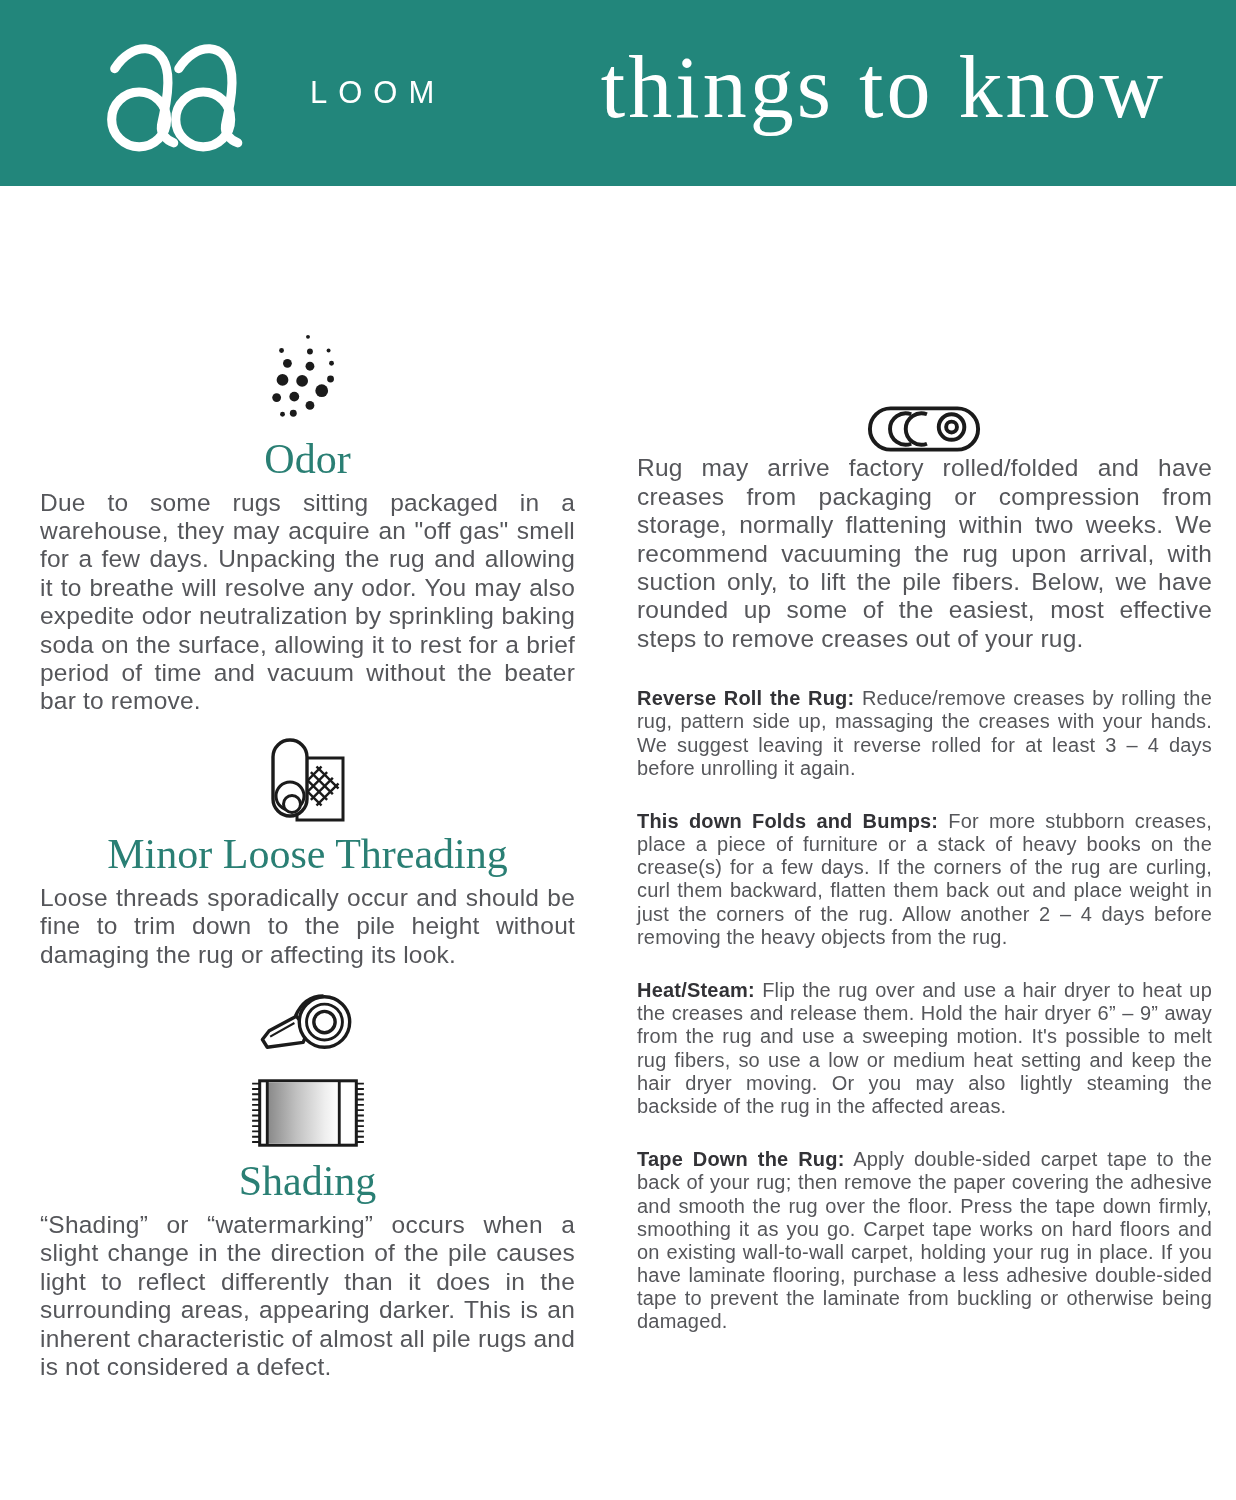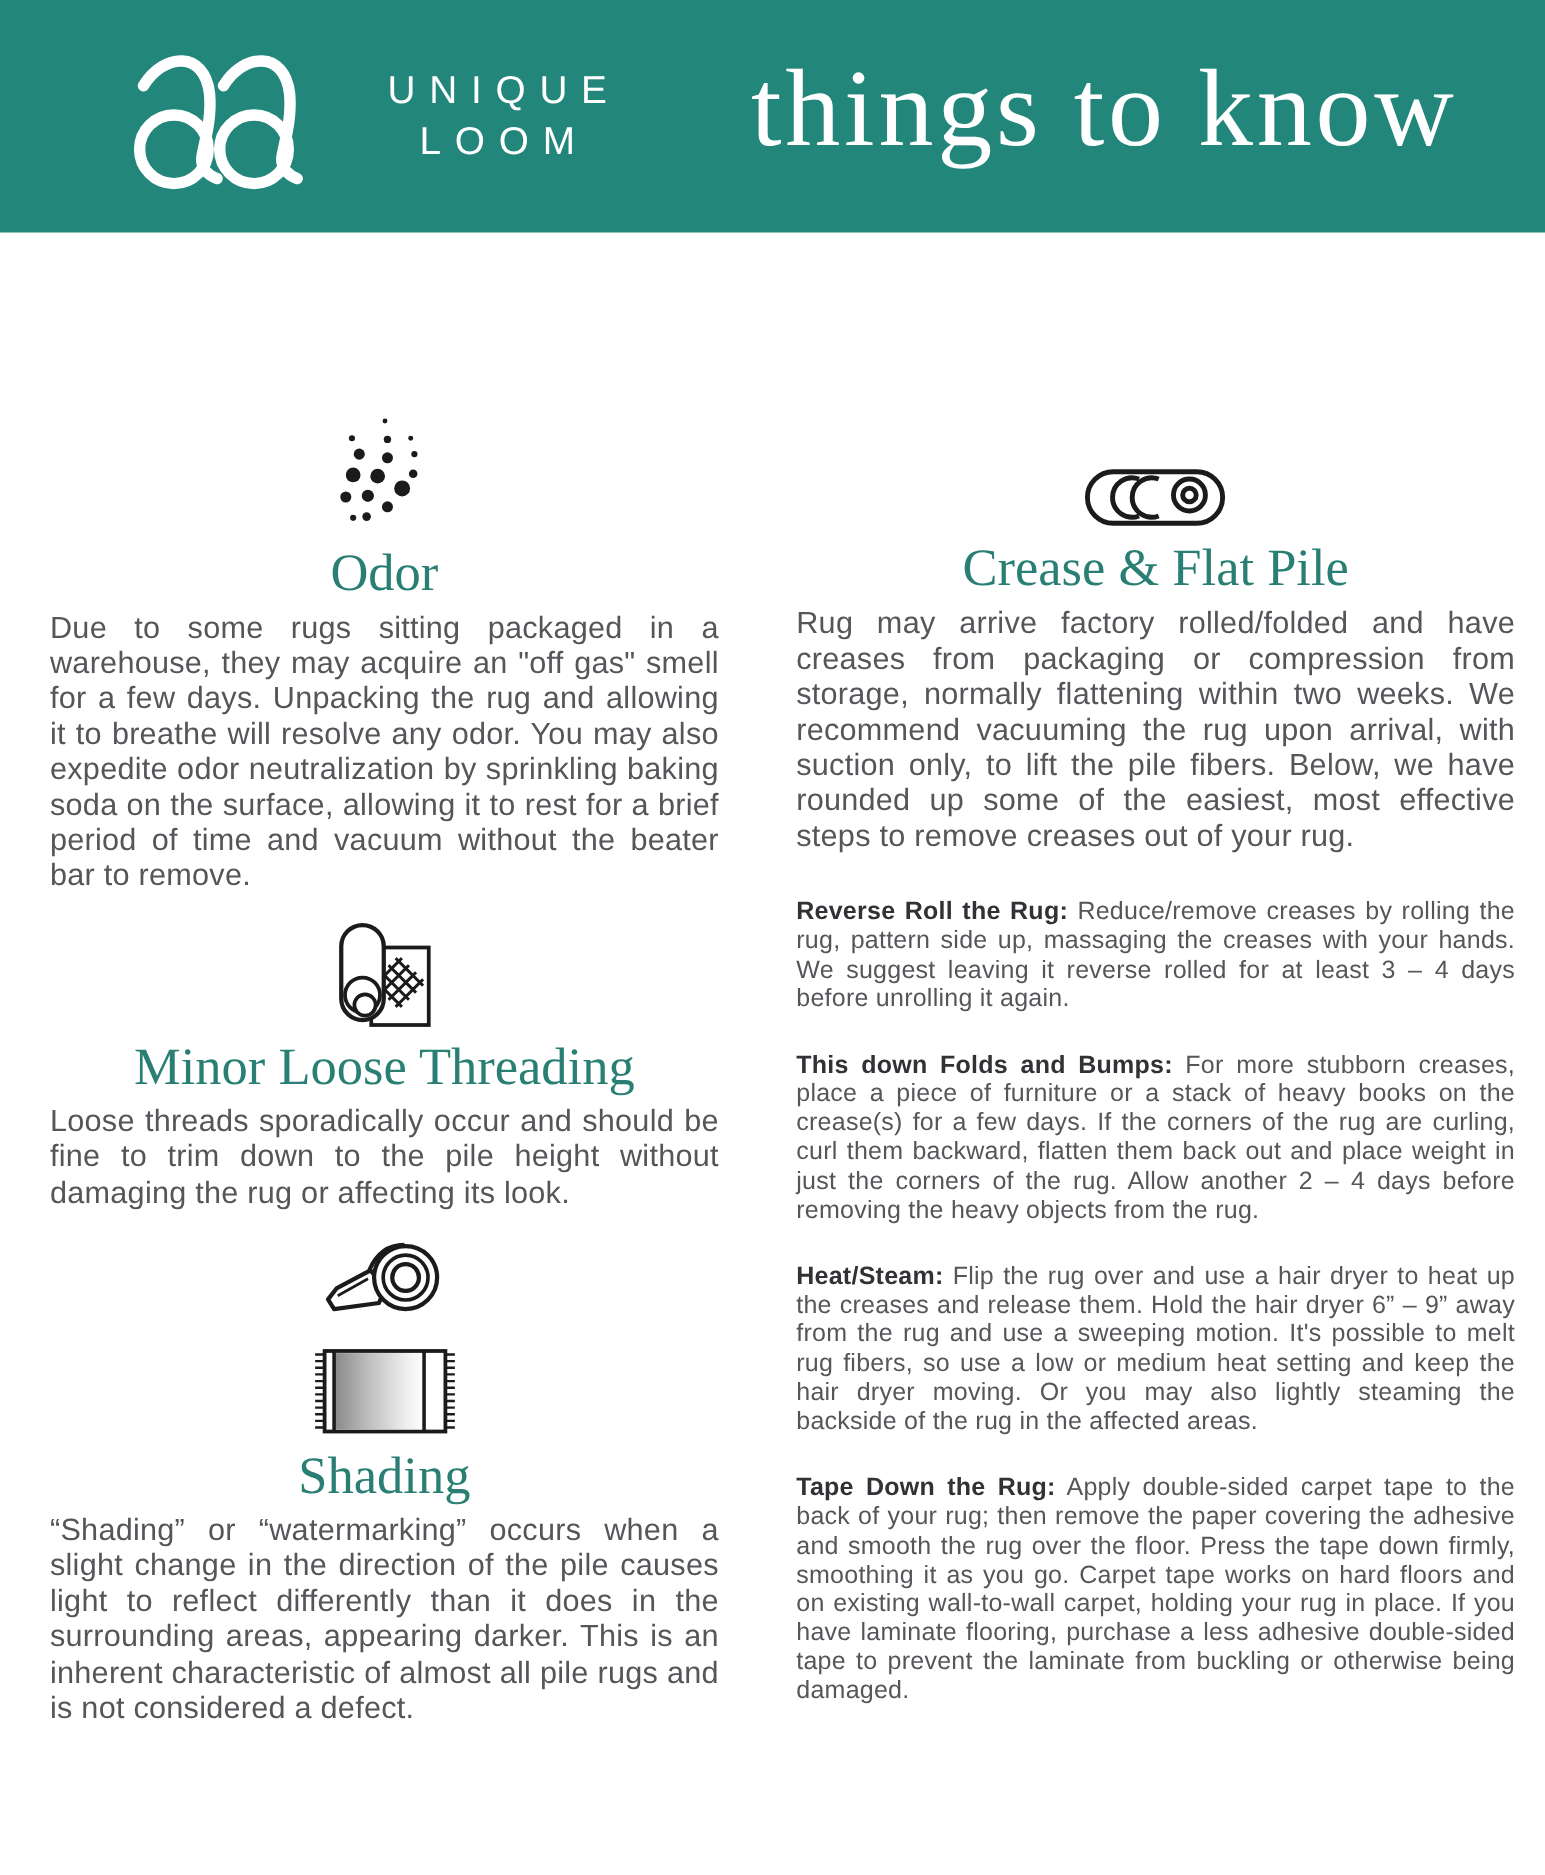--- a/index.html
+++ b/index.html
@@ -58,21 +58,20 @@
     <div class="brand">
       <span class="brand-logo">
         <svg viewBox="0 0 180 120" fill="none" stroke="#FFFFFF" stroke-width="9" stroke-linecap="round">
           <circle cx="38" cy="86" r="27"></circle>
           <circle cx="101" cy="86" r="27"></circle>
           <path d="M14 36 C 30 10, 62 8, 66 42 C 68 62, 62 80, 60 92 C 59 100, 64 106, 72 109"></path>
           <path d="M77 36 C 93 10, 125 8, 129 42 C 131 62, 125 80, 123 92 C 122 100, 127 106, 135 109"></path>
         </svg>
       </span>
       <div class="brand-text">
-        <div>UNIQUE</div>
         <div>LOOM</div>
       </div>
     </div>
     <div class="page-title">things to know</div>
   </div>
 
   <div class="columns">
 
     <div class="col-left">
 
@@ -171,21 +170,20 @@
       <div class="section">
         <div class="icon-row icon-crease">
           <svg width="118" height="50" viewBox="0 0 120 50" fill="none" stroke="currentColor">
             <rect x="4" y="4" width="110" height="42" rx="21" stroke-width="4" fill="#fff"></rect>
             <path d="M46 10 A16 16 0 1 0 46 40" stroke-width="4"></path>
             <path d="M62 10 A16 16 0 1 0 62 40" stroke-width="4"></path>
             <circle cx="87" cy="23" r="13" stroke-width="4"></circle>
             <circle cx="87" cy="23" r="5.5" stroke-width="4"></circle>
           </svg>
         </div>
-        <div class="sec-title">Crease &amp; Flat Pile</div>
         <p class="sec-body">Rug may arrive factory rolled/folded and have creases from packaging or compression from storage, normally flattening within two weeks. We recommend vacuuming the rug upon arrival, with suction only, to lift the pile fibers. Below, we have rounded up some of the easiest, most effective steps to remove creases out of your rug.</p>
       </div>
 
       <div class="tips">
         <p class="tip"><strong>Reverse Roll the Rug:</strong><span> Reduce/remove creases by rolling the rug, pattern side up, massaging the creases with your hands. We suggest leaving it reverse rolled for at least 3 – 4 days before unrolling it again.</span></p>
         <p class="tip"><strong>This down Folds and Bumps:</strong><span> For more stubborn creases, place a piece of furniture or a stack of heavy books on the crease(s) for a few days. If the corners of the rug are curling, curl them backward, flatten them back out and place weight in just the corners of the rug. Allow another 2 – 4 days before removing the heavy objects from the rug.</span></p>
         <p class="tip"><strong>Heat/Steam:</strong><span> Flip the rug over and use a hair dryer to heat up the creases and release them. Hold the hair dryer 6” – 9” away from the rug and use a sweeping motion. It's possible to melt rug fibers, so use a low or medium heat setting and keep the hair dryer moving. Or you may also lightly steaming the backside of the rug in the affected areas.</span></p>
         <p class="tip"><strong>Tape Down the Rug:</strong><span> Apply double-sided carpet tape to the back of your rug; then remove the paper covering the adhesive and smooth the rug over the floor. Press the tape down firmly, smoothing it as you go. Carpet tape works on hard floors and on existing wall-to-wall carpet, holding your rug in place. If you have laminate flooring, purchase a less adhesive double-sided tape to prevent the laminate from buckling or otherwise being damaged.</span></p>
       </div>
 

